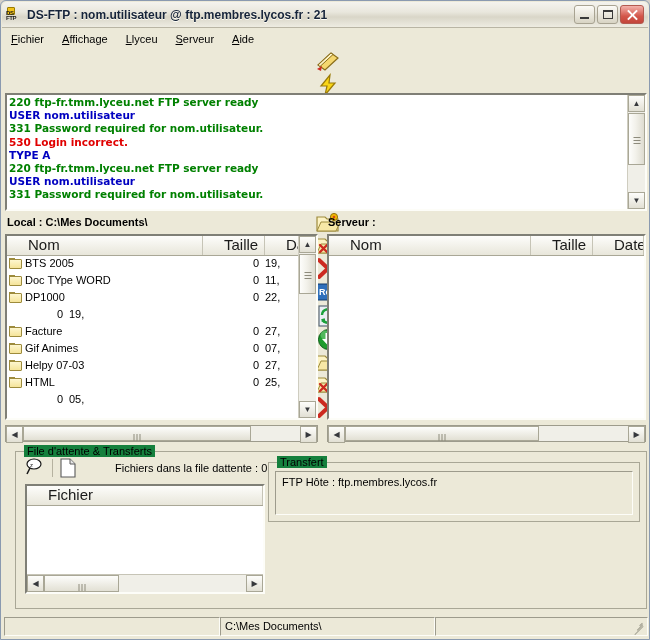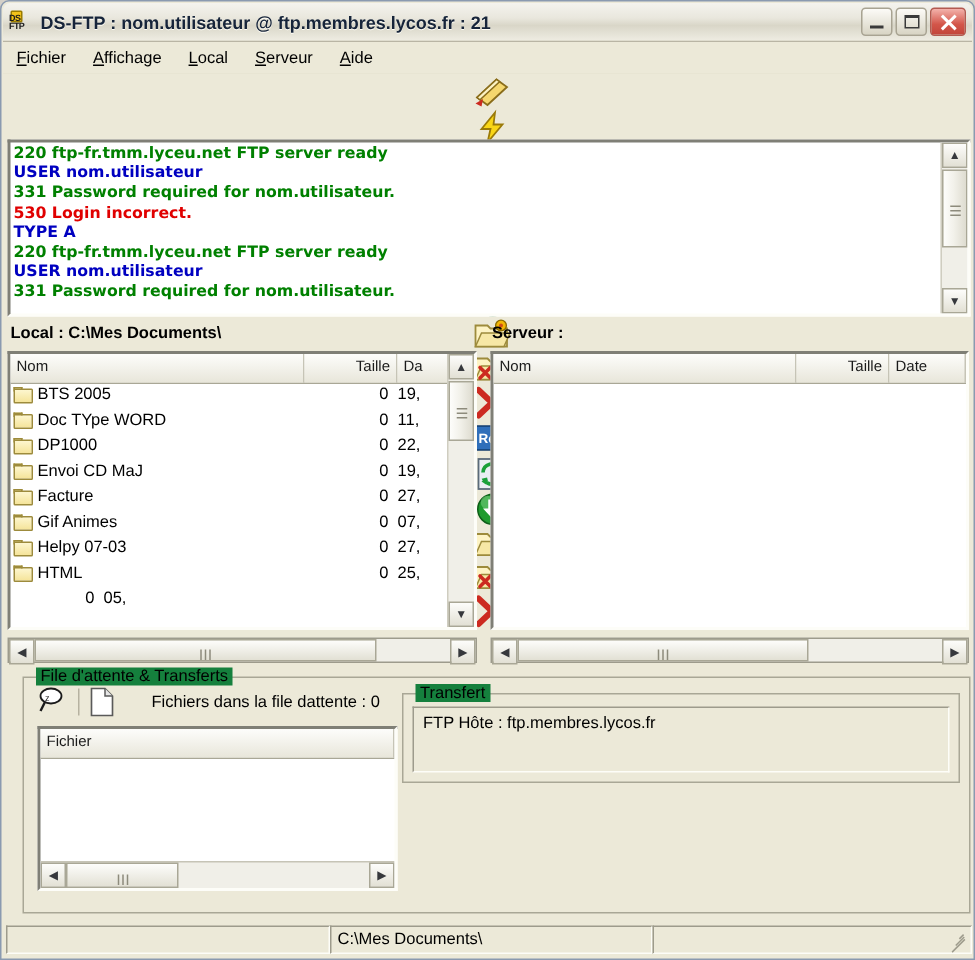--- a/index.html
+++ b/index.html
@@ -125,21 +125,21 @@
     overflow:hidden;
   }
   .colhdr{
     position:absolute;left:0;top:0;right:0;height:19px;
     background:linear-gradient(to bottom,#fdfdfb,#e8e6da);
     border-bottom:1px solid #a9a796;display:flex;
   }
   .colhdr .ch{
     box-sizing:border-box;height:19px;line-height:18px;
     border-right:1px solid #c6c4b6;
-    font-size:10px;color:#1a1a1a;padding:0 4px;
+    font-size:15px;color:#1a1a1a;padding:0 21px;
     background:linear-gradient(to bottom,#fdfdfb,#e8e6da);
     overflow:hidden;white-space:nowrap;
   }
   .colhdr .ch.r{text-align:right;}
   .rows{position:absolute;left:0;top:19px;right:0;bottom:0;overflow:hidden;}
   .row{height:17px;line-height:17px;display:flex;align-items:center;font-size:11px;color:#000;}
   .row.sel{background:#e8e8e8;}
   .row .nm{flex:0 0 auto;width:196px;display:flex;align-items:center;overflow:hidden;white-space:nowrap;padding-left:2px;box-sizing:border-box;}
   .row .sz{width:62px;text-align:right;padding-right:6px;box-sizing:border-box;}
   .row .dt{width:30px;text-align:left;box-sizing:border-box;overflow:hidden;white-space:nowrap;}
@@ -200,21 +200,21 @@
       <div class="cbtn close">
           <span class="x1"></span>
           <span class="x2"></span>
         </div>
     </div>
   </div>
 
   <div class="menubar">
     <div class="menuitem"><u>F</u><span>ichier</span></div>
     <div class="menuitem"><u>A</u><span>ffichage</span></div>
-    <div class="menuitem"><u>L</u><span>ocal</span></div>
+    <div class="menuitem"><u>L</u><span>lyceu</span></div>
     <div class="menuitem"><u>S</u><span>erveur</span></div>
     <div class="menuitem"><u>A</u><span>ide</span></div>
   </div>
 
   <div class="toolbar">
     <div class="tbtn">
       <svg width="26" height="24" viewBox="0 0 26 24">
         <path d="M3 16 L16 4 L23 9 L10 21 Z" fill="#f5d76e" stroke="#8a6d1b" stroke-width="1.2"></path>
         <path d="M3 16 L16 4 L18 5.5 L5 17.5 Z" fill="#fdf3c4" stroke="#8a6d1b" stroke-width="1"></path>
         <path d="M2 20 L7 17 L6 22 Z" fill="#cc2a20"></path>
@@ -397,27 +397,20 @@
             <span class="folder-icon">
               <span class="t"></span>
               <span class="b"></span>
             </span>
             <span>DP1000</span>
           </span>
         <span class="sz">0</span>
         <span class="dt">22,</span>
       </div>
       <div class="row">
-        <span class="nm">
-            <span class="folder-icon">
-              <span class="t"></span>
-              <span class="b"></span>
-            </span>
-            <span>Envoi CD MaJ</span>
-          </span>
         <span class="sz">0</span>
         <span class="dt">19,</span>
       </div>
       <div class="row">
         <span class="nm">
             <span class="folder-icon">
               <span class="t"></span>
               <span class="b"></span>
             </span>
             <span>Facture</span>
@@ -514,21 +507,21 @@
           <text x="6" y="9" font-family="Liberation Sans, sans-serif" font-size="6" fill="#1a1a1a">z</text>
         </svg>
       </div>
       <div style="width:1px;height:18px;background:#b6b2a0;"></div>
       <div class="qtoolbar-icon">
         <svg width="18" height="20" viewBox="0 0 18 20">
           <path d="M2 1 h9 l5 5 v13 h-14 z" fill="#fff" stroke="#5a5a5a" stroke-width="1.1"></path>
           <path d="M11 1 v5 h5" fill="#e6e6e6" stroke="#5a5a5a" stroke-width="1"></path>
         </svg>
       </div>
-      <span style="margin-left:14px;font-size:11px;color:#000;">Fichiers dans la file dattente : 0</span>
+      <span style="margin-left:28px;font-size:11px;color:#000;">Fichiers dans la file dattente : 0</span>
     </div>
 
     <div class="listbox" style="left:9px;top:32px;width:240px;height:110px;">
       <div class="colhdr">
         <div class="ch" style="width:238px;">Fichier</div>
       </div>
       <div class="rows" style="bottom:17px;"></div>
       <div class="hsb" style="border-top:1px solid #c6c4b6;">
         <div class="sbbtn" style="position:absolute;left:0;top:0;">◀</div>
         <div class="sbthumb" style="left:17px;top:0;width:75px;height:17px;background:linear-gradient(to bottom,#fdfdfb,#e2e0d4);">

